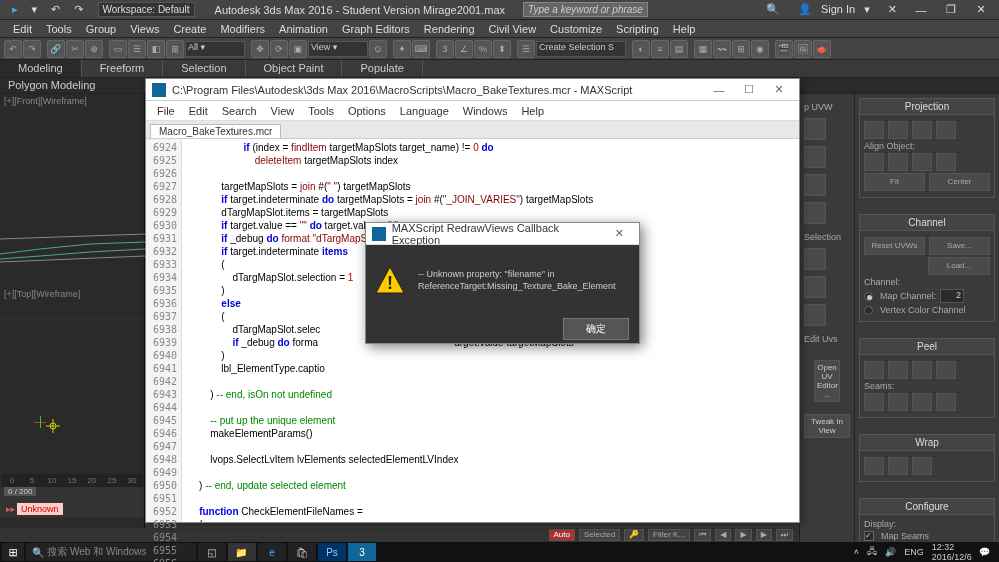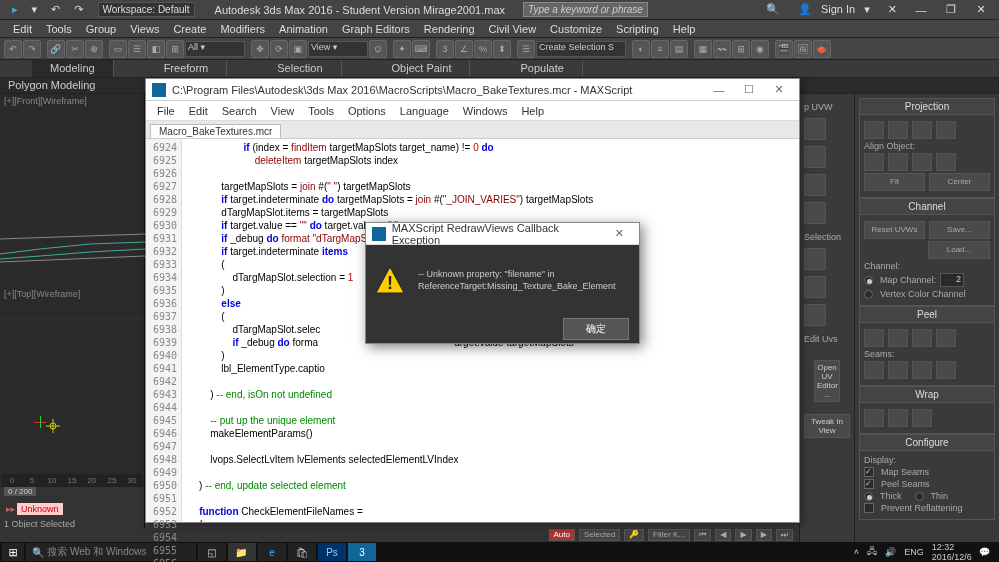--- a/index.html
+++ b/index.html
@@ -19,21 +19,21 @@
 .menubar2 span { padding: 2px 7px; font-size: 11px; color: #ddd; }
 
 
 .toolbar { height: 22px; background: #444; border-bottom: 1px solid #222; display: flex; align-items: center; padding: 0 4px; gap: 1px; }
 .tb-btn { width: 18px; height: 18px; background: #555; border: 1px solid #666; border-radius: 2px; display: inline-flex; align-items: center; justify-content: center; font-size: 9px; color: #aaa; }
 .tb-sep { width: 4px; }
 .tb-dd { background: #333; border: 1px solid #555; height: 16px; min-width: 60px; font-size: 9px; color: #ccc; padding: 0 2px; }
 
 
 .ribbon-tabs { height: 18px; background: #3a3a3a; display: flex; border-bottom: 1px solid #222; }
-.ribbon-tabs span { padding: 2px 18px; font-size: 11px; color: #ccc; border-right: 1px solid #555; margin-left: 32px; }
+.ribbon-tabs span { padding: 2px 18px; font-size: 11px; color: #ccc; border-right: 1px solid #555; }
 .ribbon-tabs span.active { background: #2a2a2a; }
 .ribbon-sub { height: 16px; background: #2a2a2a; padding: 1px 8px; font-size: 11px; color: #ccc; border-bottom: 1px solid #222; }
 
 
 .viewport-left { width: 145px; background: #2a2a2a; border-right: 1px solid #111; position: relative; }
 .vp-label { position: absolute; top: 2px; left: 4px; font-size: 9px; color: #888; }
 .vp-mid { position: absolute; top: 50%; left: 0; right: 0; height: 1px; background: #333; }
 .vp-label2 { position: absolute; top: 195px; left: 4px; font-size: 9px; color: #888; }
 .vp-gizmo { position: absolute; bottom: 110px; left: 30px; width: 20px; height: 20px; }
 .vp-gizmo::before { content: ''; position: absolute; width: 12px; height: 1px; background: #c33; left: 4px; top: 10px; }
@@ -79,21 +79,21 @@
 .err-msg { font-size: 9px; color: #ccc; line-height: 12px; }
 .err-btns { height: 28px; background: #333; display: flex; align-items: center; justify-content: flex-end; padding: 0 10px; }
 .err-btn { background: #555; border: 1px solid #777; color: #fff; padding: 3px 22px; font-size: 10px; }
 
 
 .right-panel { position: absolute; top: 94px; right: 0; width: 200px; bottom: 20px; background: #393939; border-left: 1px solid #222; display: flex; }
 .right-tools { width: 55px; background: #3a3a3a; border-right: 1px solid #222; padding: 4px 2px; }
 .rt-btn { width: 22px; height: 22px; background: #4a4a4a; border: 1px solid #555; margin: 2px; display: inline-block; }
 .rt-label { font-size: 9px; color: #aaa; padding: 4px 2px; display: block; }
 .right-rollouts { flex: 1; padding: 4px; overflow: hidden; }
-.rollout { border: 1px solid #555; margin-bottom: 0; background: #3a3a3a; }
+.rollout { border: 1px solid #555; margin-bottom: 16px; background: #3a3a3a; }
 .rollout-hdr { background: #444; padding: 2px 6px; font-size: 10px; color: #ddd; text-align: center; border-bottom: 1px solid #555; }
 .rollout-body { padding: 4px; font-size: 9px; color: #aaa; }
 .ro-row { display: flex; align-items: center; gap: 4px; margin: 2px 0; }
 .ro-btn { width: 20px; height: 18px; background: #4a4a4a; border: 1px solid #555; }
 .ro-input { background: #2a2a2a; border: 1px solid #555; height: 14px; flex: 1; color: #ccc; font-size: 9px; padding: 0 2px; }
 .ro-check { width: 10px; height: 10px; background: #2a2a2a; border: 1px solid #666; display: inline-block; margin-right: 3px; }
 .ro-check.on::after { content: '✓'; font-size: 8px; color: #ccc; position: relative; top: -2px; }
 .ro-radio { width: 9px; height: 9px; border-radius: 50%; background: #2a2a2a; border: 1px solid #666; display: inline-block; margin-right: 3px; }
 .ro-radio.on::after { content: ''; width: 5px; height: 5px; background: #ccc; border-radius: 50%; display: block; margin: 2px; }
 
@@ -225,24 +225,20 @@
     <span>10</span>
     <span>15</span>
     <span>20</span>
     <span>25</span>
     <span>30</span>
   </div>
   <div class="vp-timeline"><span style="background:#555;padding:0 4px;color:#ccc">0 / 200</span></div>
   <div class="status-strip">
     <span style="color:#c66;margin-left:6px">▸▸</span>
     <span class="status-unknown">Unknown</span>
-  </div>
-  <div class="status-sel">
-    <div>1 Object Selected</div>
-    <div style="font-size:8px">Click or click-and-drag to select objects</div>
   </div>
 </div>
 
 <div class="script-win">
   <div class="script-title">
     <div class="script-title-icon"></div>
     <span>C:\Program Files\Autodesk\3ds Max 2016\MacroScripts\Macro_BakeTextures.mcr - MAXScript</span>
     <div class="script-title-right">
       <span>—</span>
       <span>☐</span>

